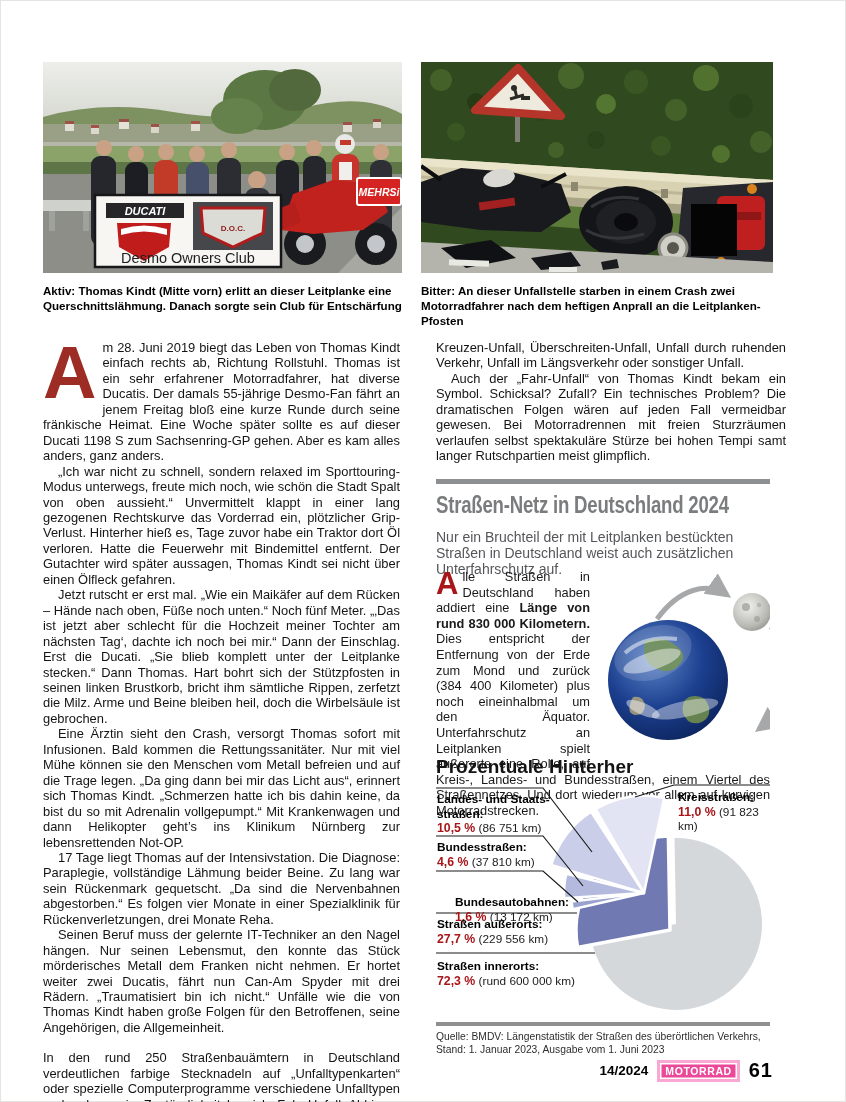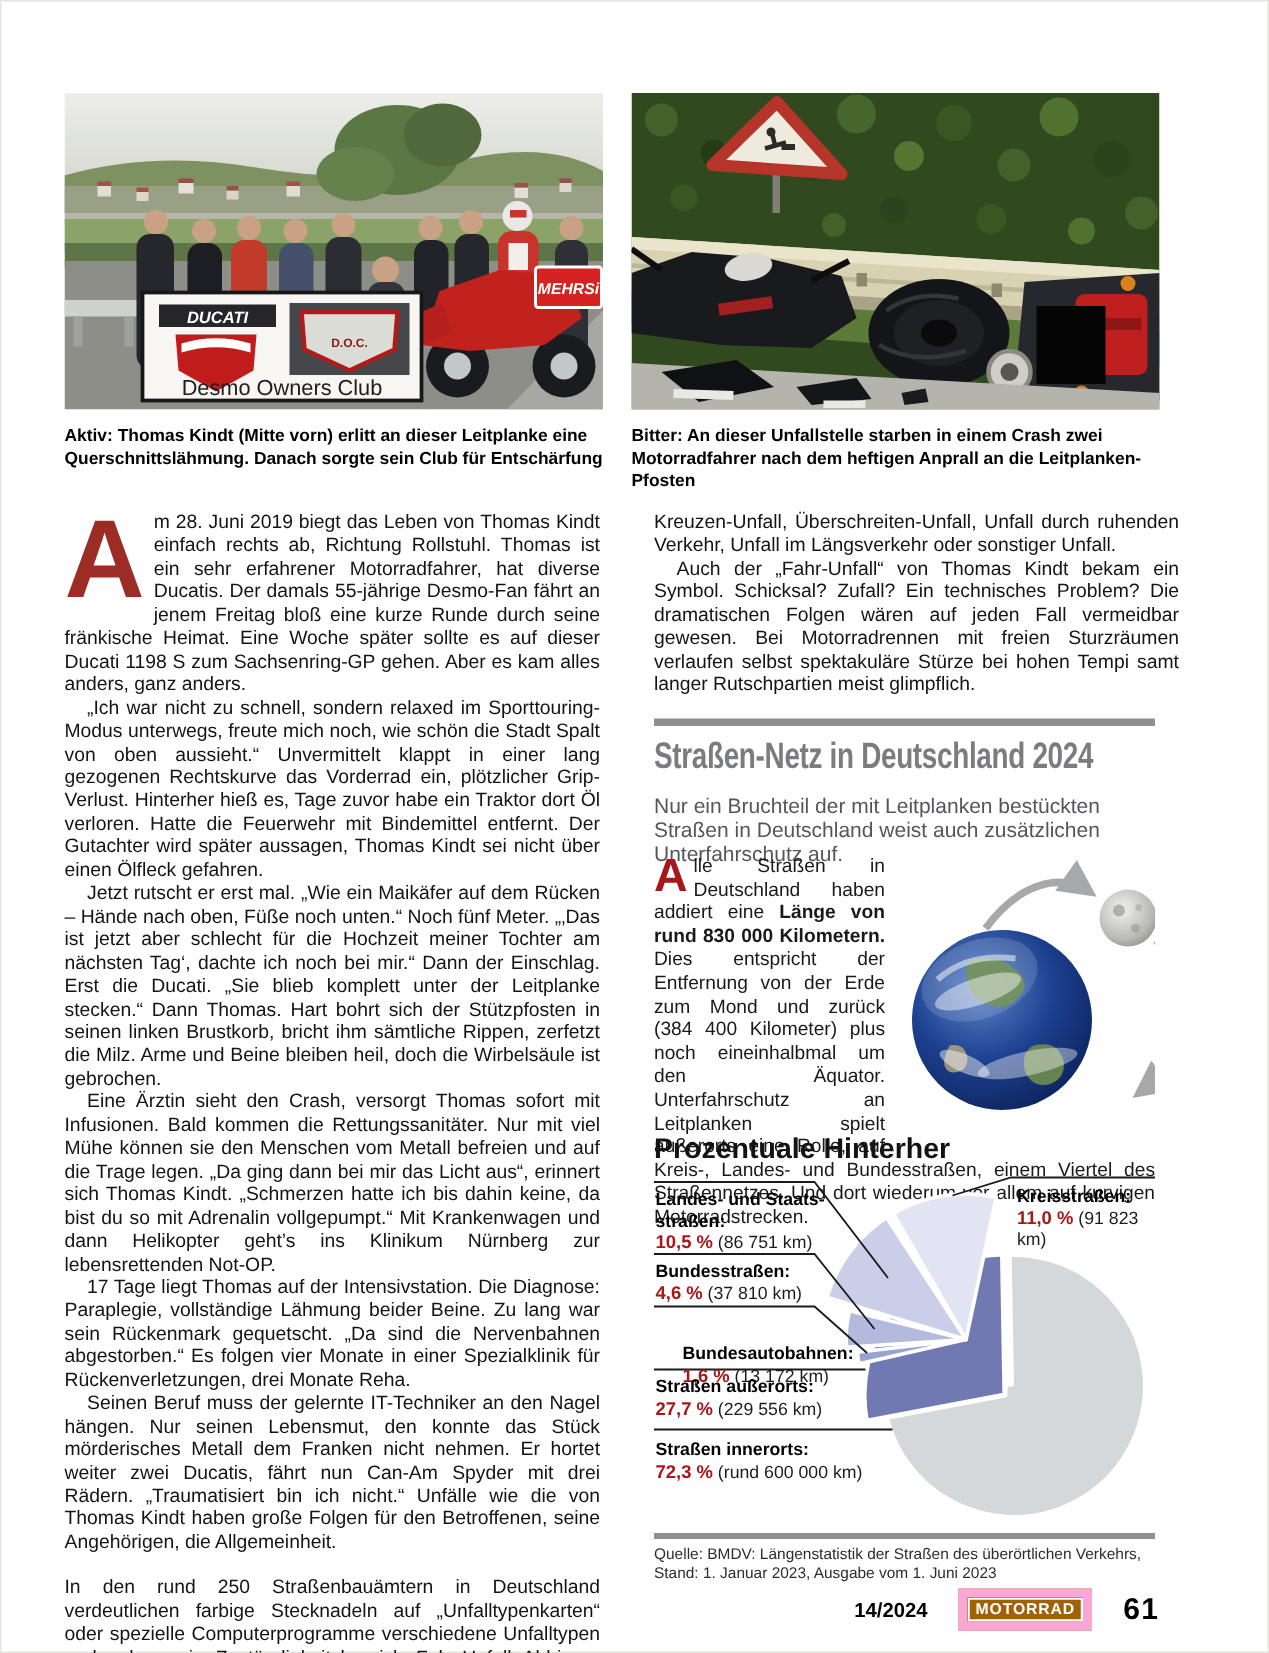--- a/index.html
+++ b/index.html
@@ -36,24 +36,24 @@
   .cl-pct{font-weight:bold;color:#a8161a;font-size:12.3px;}
   .cl-km{color:#1c1c1c;}
   .cl-landes{left:1px;top:9px;width:116px;}
   .cl-bundesstr{left:1px;top:57px;width:150px;}
   .cl-autobahn{left:19px;top:92px;width:150px;margin-top:20px;}
   .cl-ausserorts{left:1px;top:134px;width:170px;}
   .cl-innerorts{left:1px;top:176px;width:180px;}
   .cl-kreis{left:242px;top:7px;width:95px;}
   .sb-source{position:absolute;left:0;top:551px;width:334px;font-size:10.3px;line-height:13px;color:#2d2d2d;}
   
-  .footer{position:absolute;top:1059px;right:73px;display:flex;align-items:center;gap:21px;}
+  .footer{position:absolute;top:1059px;right:73px;display:flex;align-items:center;gap:9px;}
   .footer .issue{font-weight:bold;font-size:13.5px;color:#000;}
-  .footer .logo{background:#a16207;color:#fff;font-weight:bold;font-size:10.5px;letter-spacing:.6px;
-                padding:2px 5px;border:6px solid #f9a8d4;box-shadow:inset 0 0 0 1.5px #fff;}
+  .footer .logo{background:#ec4899;color:#fff;font-weight:bold;font-size:10.5px;letter-spacing:.6px;
+                padding:2px 5px;border:3px solid #f9a8d4;box-shadow:inset 0 0 0 1.5px #fff;}
   .footer .pageno{font-weight:bold;font-size:20px;letter-spacing:1px;color:#000;}
 </style>
 </head>
 <body>
 
 <div class="page">
 
   <svg class="photo" style="left:43px;top:62px" width="359" height="211" viewBox="0 0 359 211">
     <defs>
       <linearGradient id="sky" x1="0" y1="0" x2="0" y2="1">

